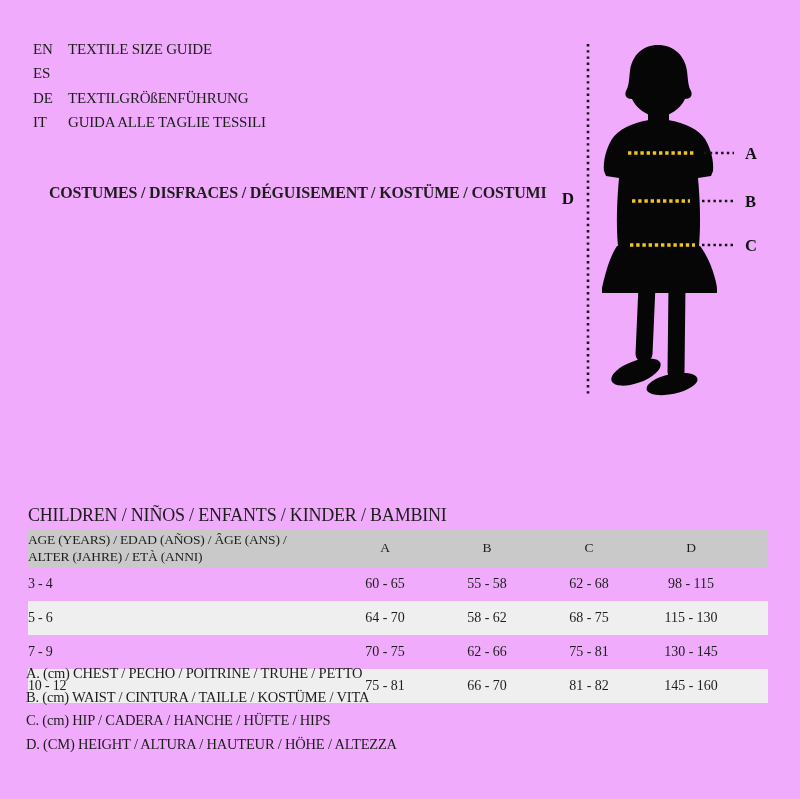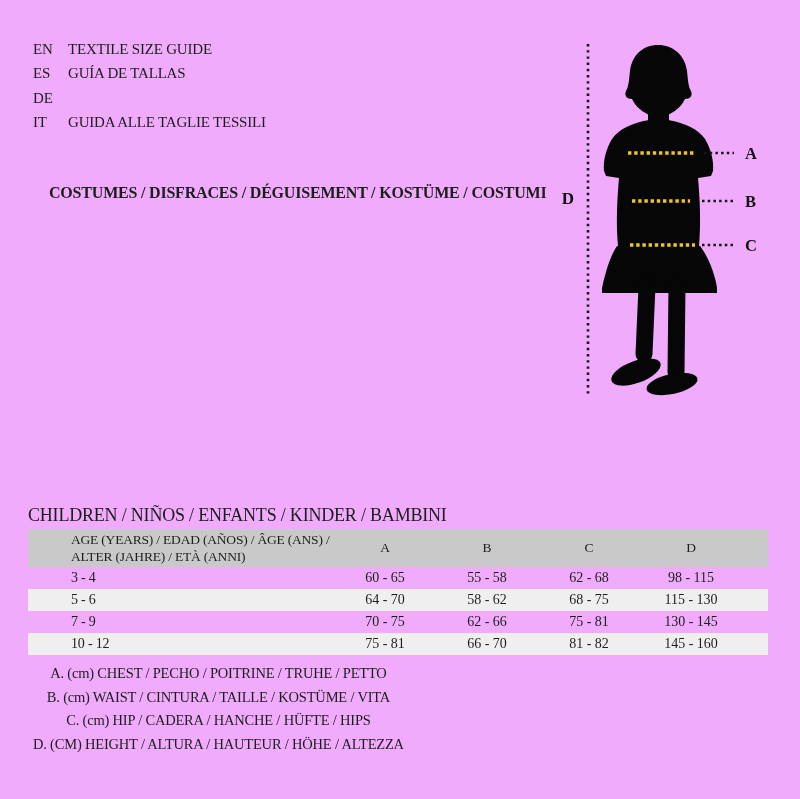--- a/index.html
+++ b/index.html
@@ -14,43 +14,43 @@
   
   .costumes{position:absolute;left:49px;top:184px;font-size:16px;font-weight:bold;letter-spacing:-0.2px;white-space:nowrap;}
   
   .figure-wrap{position:absolute;left:555px;top:38px;width:230px;height:362px;}
   
   .children-title{position:absolute;left:28px;top:505px;font-size:18px;letter-spacing:-0.2px;white-space:nowrap;}
   .size-table{position:absolute;left:28px;top:529px;width:740px;font-size:14px;}
   .t-row{display:grid;grid-template-columns:306px 102px 102px 102px 102px 1fr;align-items:center;}
   .t-head{height:38px;background:#c9c9c9;font-size:13.5px;}
   .t-head .age-cell{line-height:1.28;}
-  .t-data{height:22px;}
+  .t-data{height:34px;}
   .t-data.alt{background:#efefef;}
-  .age-cell{padding-left:6px;letter-spacing:-0.2px;margin-left:37px;}
+  .age-cell{letter-spacing:-0.2px;}
   .num-cell{text-align:center;}
   
-  .legend{position:absolute;left:33px;top:662px;font-size:14.5px;line-height:23.7px;letter-spacing:-0.2px;white-space:nowrap;text-align:center;}
+  .legend{position:absolute;left:26px;top:662px;font-size:14.5px;line-height:23.7px;letter-spacing:-0.2px;white-space:nowrap;}
 </style>
 </head>
 <body>
 
 <div class="canvas">
 
   <div class="lang-list">
     <div class="lang-row">
       <span class="lang-code">EN</span>
       <span>TEXTILE SIZE GUIDE</span>
     </div>
     <div class="lang-row">
       <span class="lang-code">ES</span>
-      <span>GUÍA DE TALLAS</span>
     </div>
     <div class="lang-row">
       <span class="lang-code">DE</span>
+      <span>TEXTILGRÖßENFÜHRUNG</span>
     </div>
     <div class="lang-row">
       <span class="lang-code">IT</span>
       <span>GUIDA ALLE TAGLIE TESSILI</span>
     </div>
   </div>
 
   <div class="costumes">COSTUMES / DISFRACES / DÉGUISEMENT / KOSTÜME / COSTUMI</div>
 
   <div class="figure-wrap">

